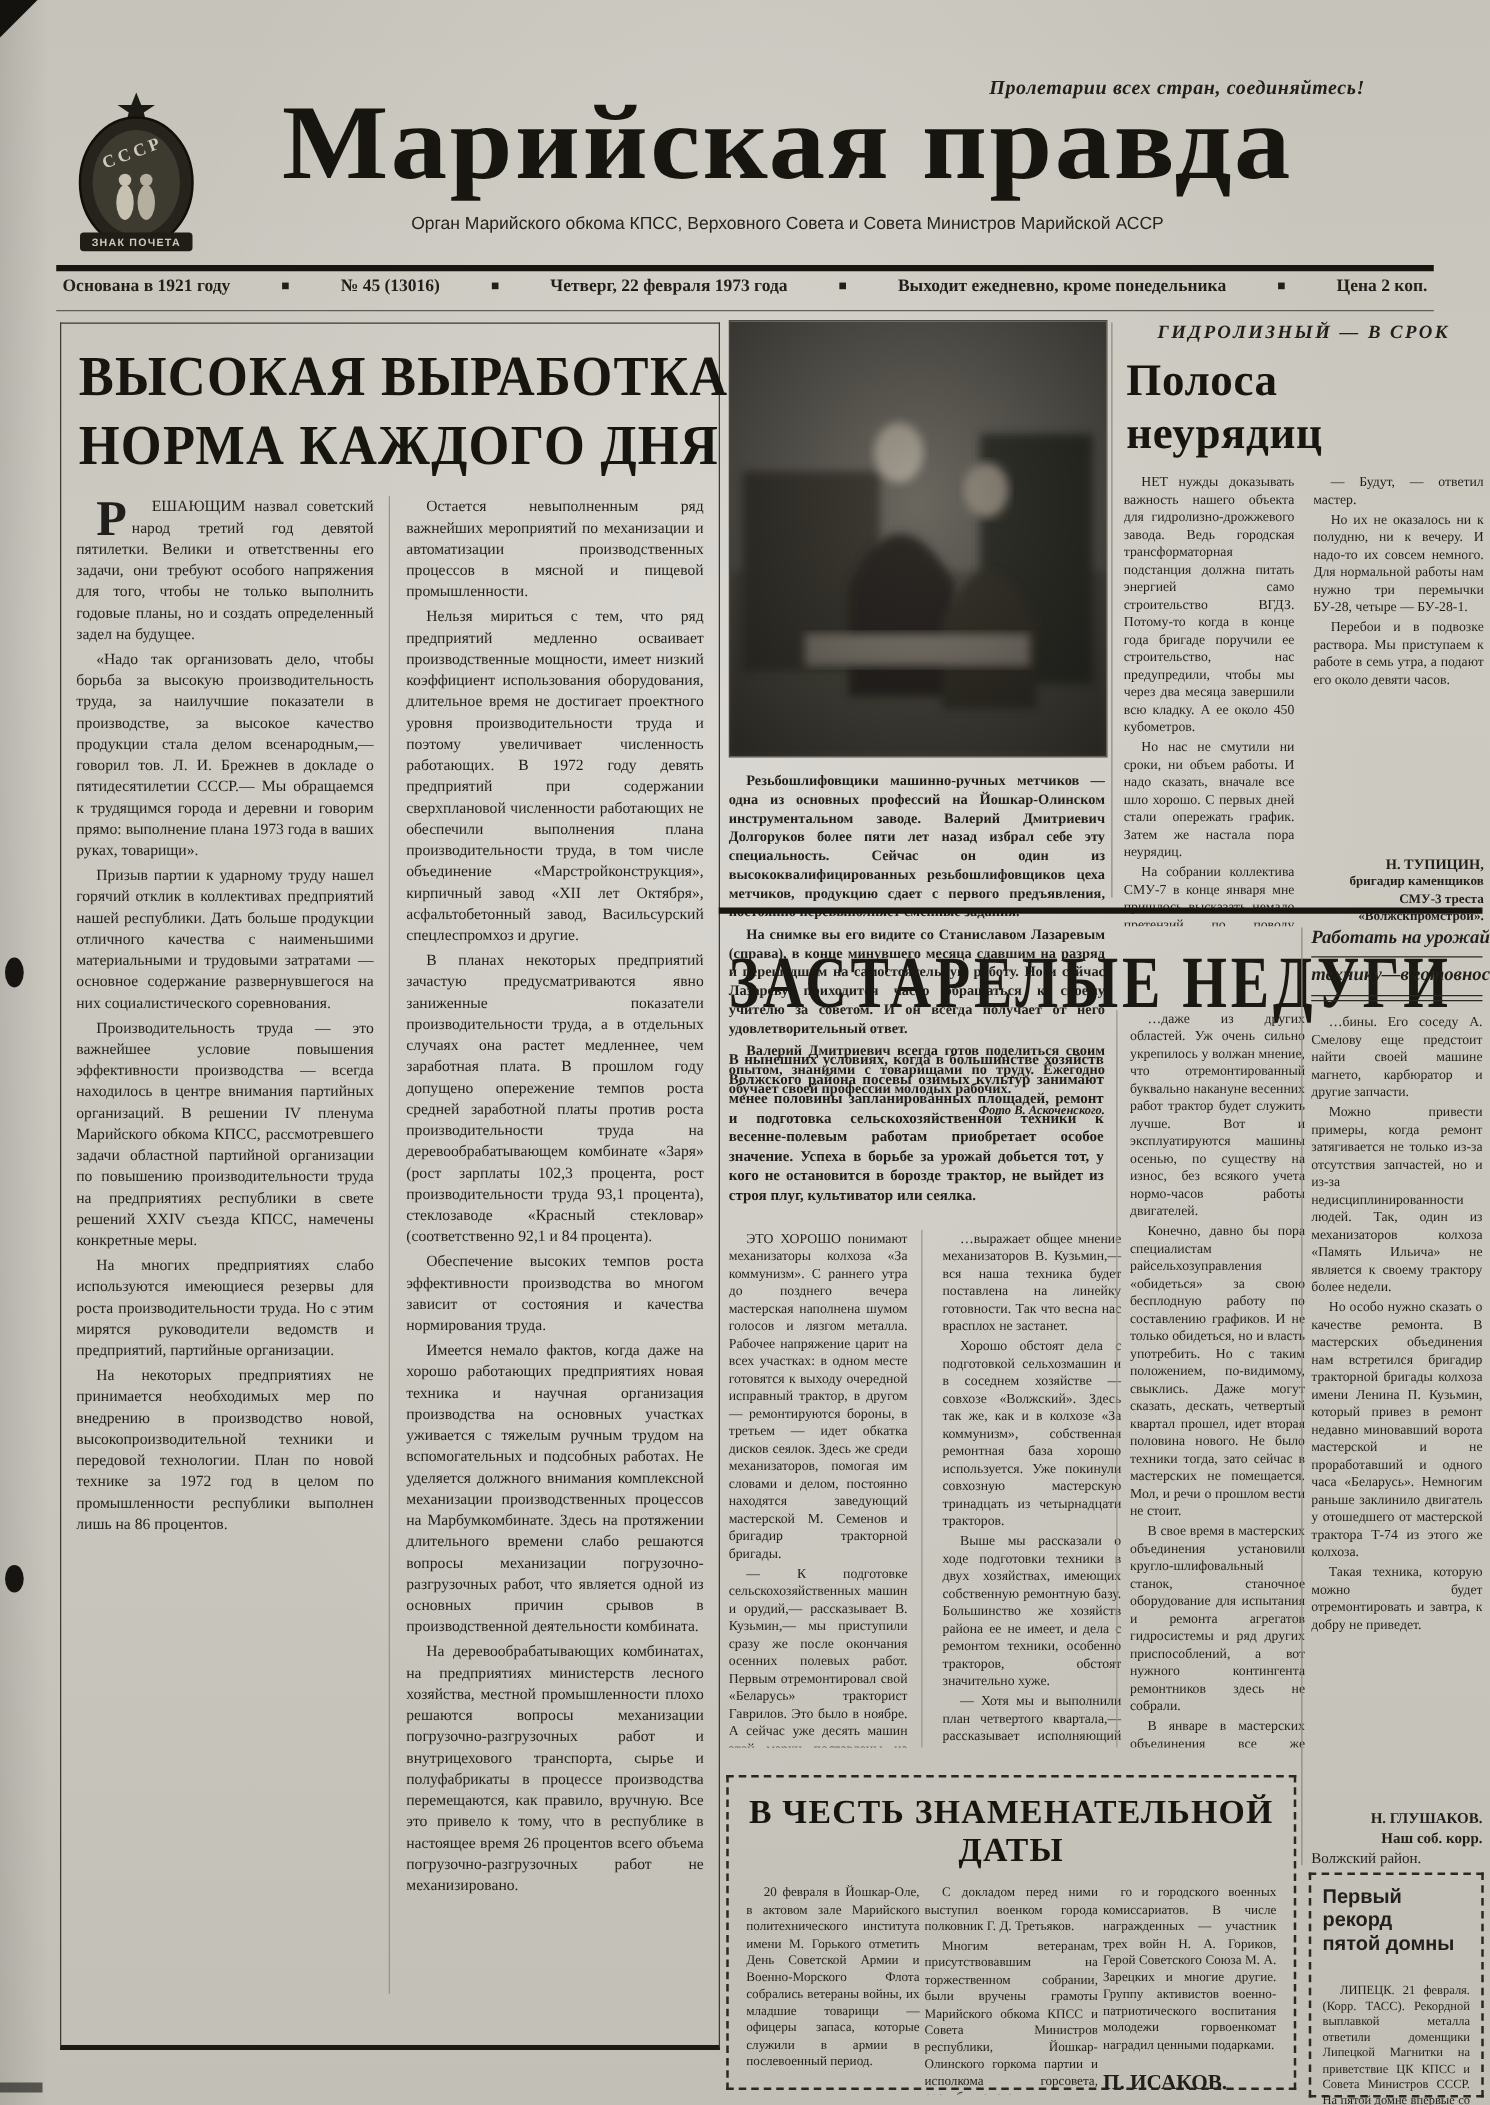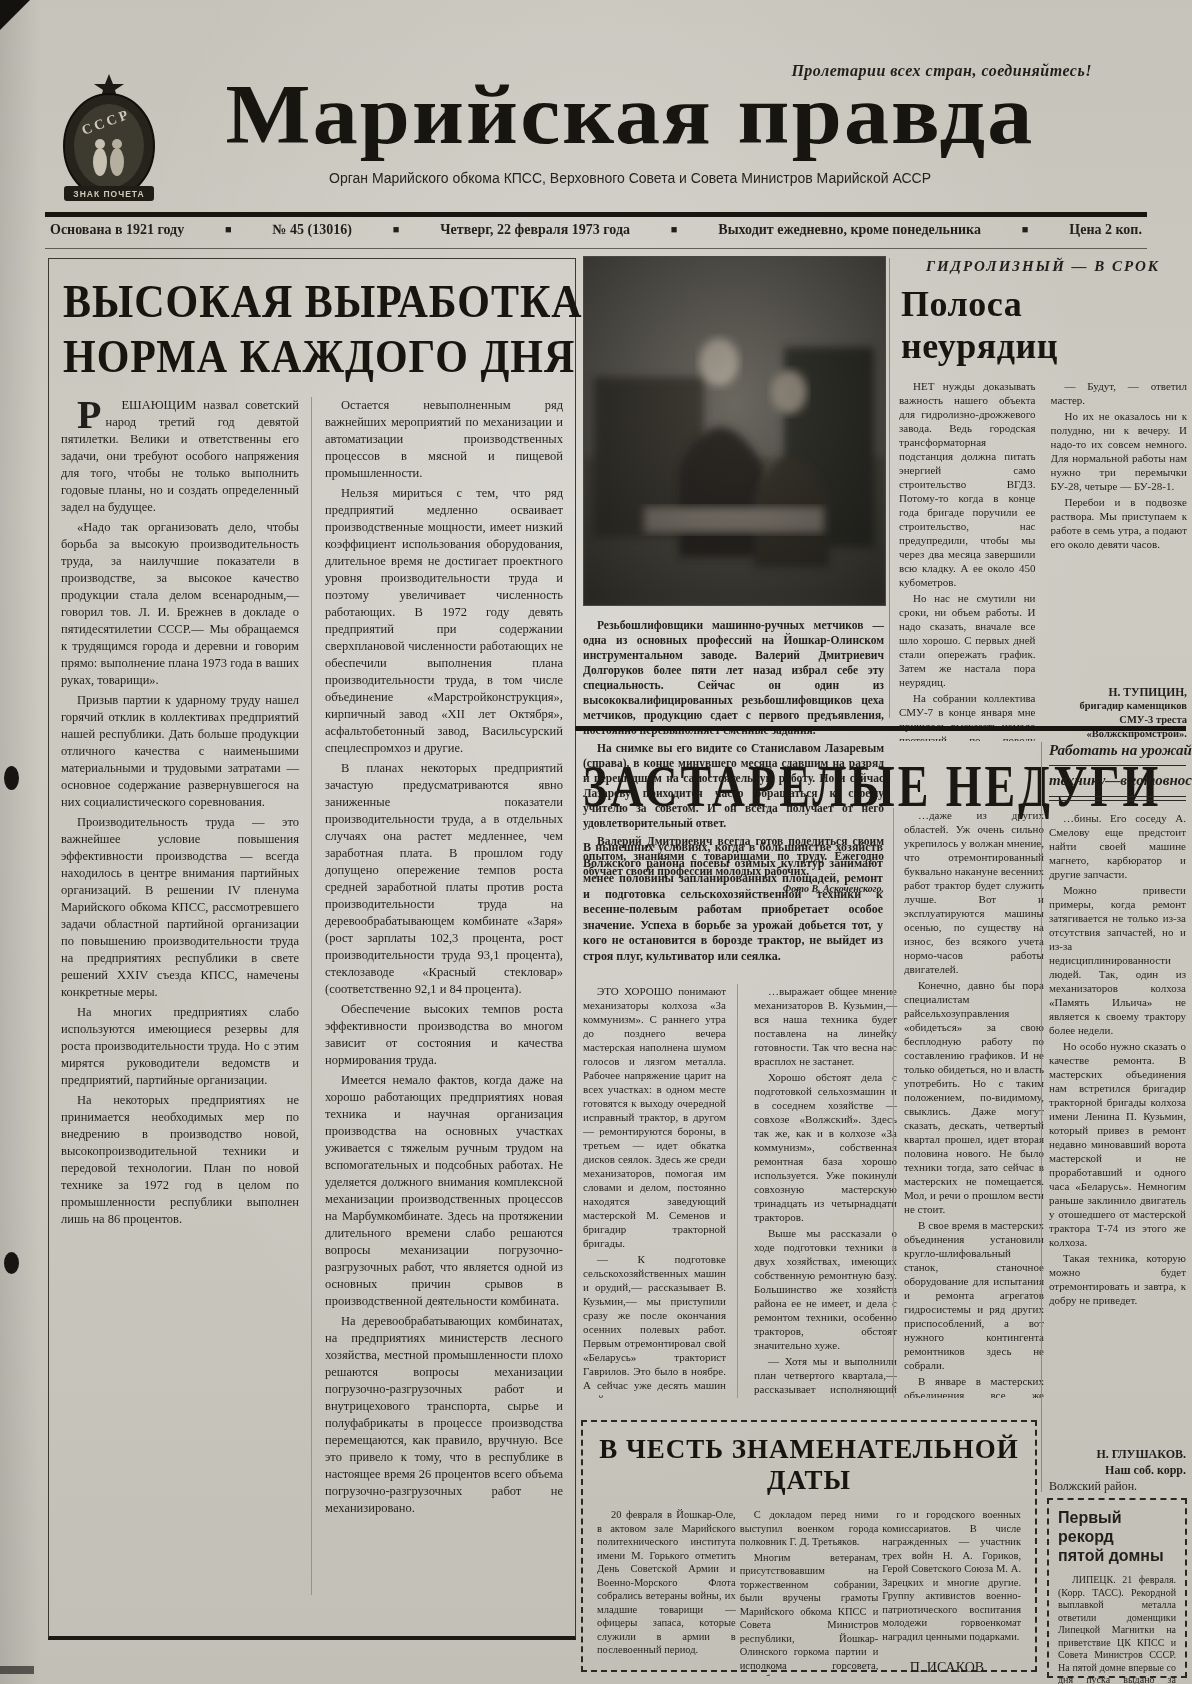--- a/index.html
+++ b/index.html
@@ -84,24 +84,24 @@
   .byline{flex:none;font-size:12px;line-height:16px;padding-top:6px;}
   .byline .b1,.byline .b2{text-align:right;font-weight:bold;}
   .byline .b3{text-align:left;}
   
   .date-box{position:absolute;left:581px;top:1420px;width:456px;height:252px;box-sizing:border-box;
     border:2px dashed #2a2822;padding:10px 14px;}
   .db-head{text-align:center;font-size:27px;font-weight:bold;letter-spacing:1px;color:#17150f;margin:2px 0 12px;}
   .db-cols{display:flex;gap:4px;}
   .db-col{width:33.3%;height:168px;display:flex;flex-direction:column;}
   .db-col .txt{flex:1;overflow:hidden;font-size:10.5px;line-height:13.5px;text-align:justify;}
-  .db-by{flex:none;text-align:center;font-weight:normal;font-size:14px;padding:4px 6px 0 0;}
+  .db-by{flex:none;text-align:left;font-weight:bold;font-size:17px;padding:4px 6px 0 0;}
   .domna{position:absolute;left:1047px;top:1498px;width:140px;height:180px;box-sizing:border-box;
     border:2px dashed #2a2822;padding:8px 9px;}
-  .domna .t{font-family:"Liberation Sans", sans-serif;font-weight:bold;font-size:16px;line-height:19px;margin-bottom:9px;}
+  .domna .t{font-family:"Liberation Sans", sans-serif;font-weight:bold;font-size:16px;line-height:19px;margin-bottom:22px;}
   .domna .txt{font-size:10px;line-height:12.5px;text-align:justify;overflow:hidden;height:118px;}
 </style>
 </head>
 <body>
 
 <div class="page">
 
   <div class="corner-mark"></div>
   <div class="punch p1"></div>
   <div class="punch p2"></div>

